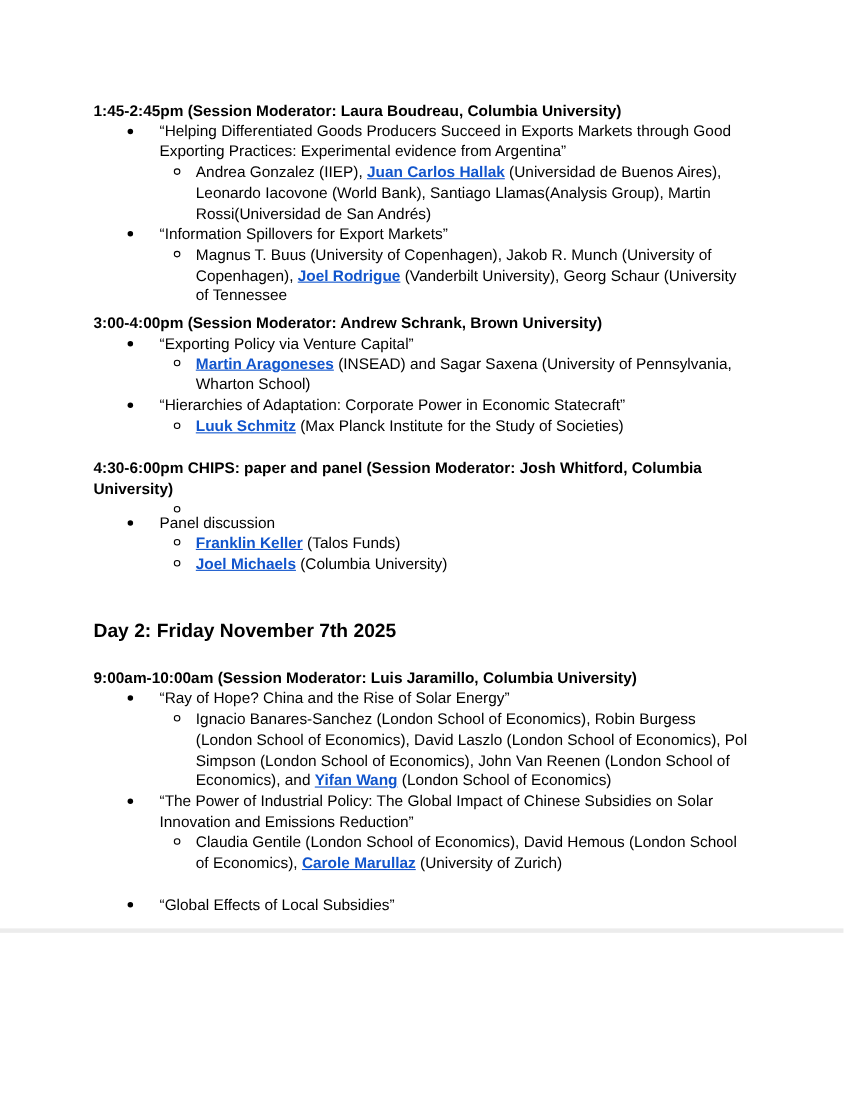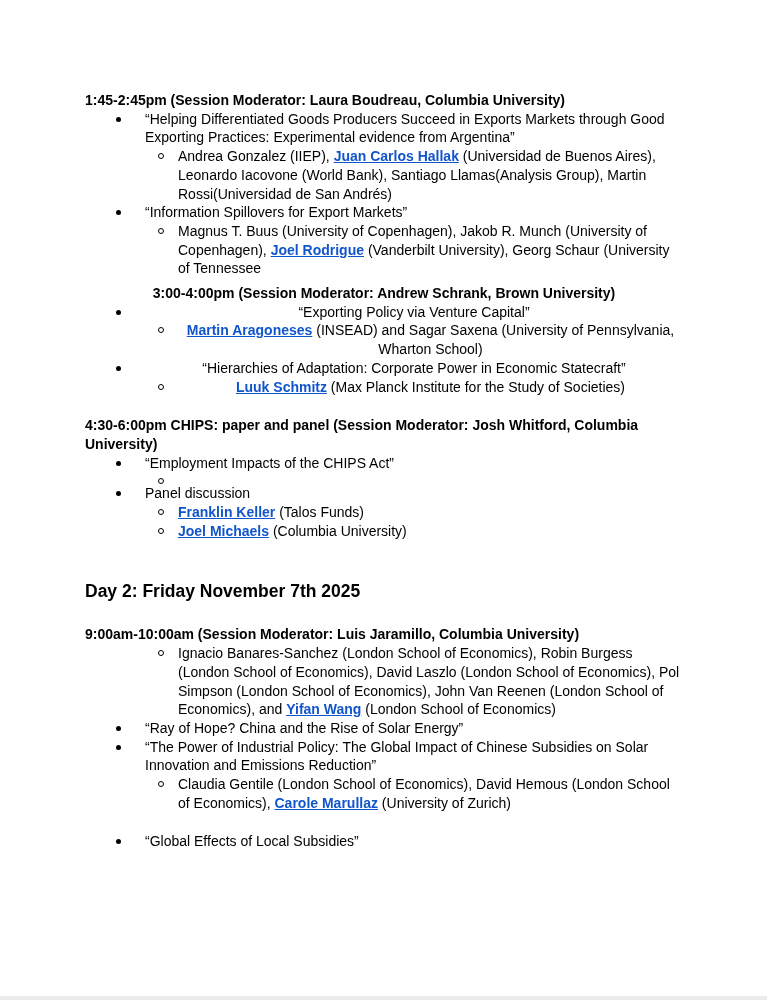--- a/index.html
+++ b/index.html
@@ -5,37 +5,37 @@
   * { margin: 0; padding: 0; box-sizing: border-box; }
   html, body { width: 767px; height: 1000px; overflow: hidden; }
   body {
     background: #ffffff;
     font-family: "Liberation Sans", sans-serif;
     color: #000000;
   }
   .page {
     position: relative;
     width: 767px;
-    height: 1000px;
+    height: 848px;
     background: #ffffff;
     padding: 91px 84px 0 85px;
   }
   .content {
     font-size: 14px;
     line-height: 18.7px;
   }
   .session-heading { font-weight: 700; }
   .day-heading {
     font-size: 17.5px;
     font-weight: 700;
     line-height: 23px;
     margin-top: 40px;
     margin-bottom: 22px;
   }
-  .block.b1 { margin-top: 6px; text-align: center; }
+  .block.b1 { margin-top: 6px; }
   .block.b2 { margin-top: 20px; }
   .block.b5 { margin-top: 19px; }
 
   .li { display: flex; align-items: flex-start; }
   .li .bullet-box { flex: 0 0 19px; }
   .li.l1 { padding-left: 28px; gap: 13px; }
   .li.l2 { padding-left: 70px; }
   .li.l2 .bullet-box { flex-basis: 23px; }
   .li-text { flex: 1; min-width: 0; }
 
@@ -123,26 +123,20 @@
         </div>
         <div class="li l2">
           <span class="bullet-box">
             <i class="circle"></i>
           </span>
           <div class="li-text"><a class="doc-link" href="#">Luuk Schmitz</a><span> (Max Planck Institute for the Study of Societies)</span></div>
         </div>
       </section>
       <section class="block b2">
         <div class="session-heading">4:30-6:00pm CHIPS: paper and panel (Session Moderator: Josh Whitford, Columbia University)</div>
-        <div class="li l1">
-          <span class="bullet-box">
-            <i class="dot"></i>
-          </span>
-          <div class="li-text">“Employment Impacts of the CHIPS Act”</div>
-        </div>
         <div class="li l2">
           <span class="bullet-box">
             <i class="circle"></i>
           </span>
         </div>
         <div class="li l1">
           <span class="bullet-box">
             <i class="dot"></i>
           </span>
           <div class="li-text">Panel discussion</div>
@@ -156,31 +150,31 @@
         <div class="li l2">
           <span class="bullet-box">
             <i class="circle"></i>
           </span>
           <div class="li-text"><a class="doc-link" href="#">Joel Michaels</a><span> (Columbia University)</span></div>
         </div>
       </section>
       <div class="day-heading b3">Day 2: Friday November 7th 2025</div>
       <section class="block b4">
         <div class="session-heading">9:00am-10:00am (Session Moderator: Luis Jaramillo, Columbia University)</div>
+        <div class="li l1">
+          <span class="bullet-box">
+            <i class="dot"></i>
+          </span>
+          <div class="li-text">“Ray of Hope? China and the Rise of Solar Energy”</div>
+        </div>
         <div class="li l2">
           <span class="bullet-box">
             <i class="circle"></i>
           </span>
           <div class="li-text"><span>Ignacio Banares-Sanchez (London School of Economics), Robin Burgess (London School of Economics), David Laszlo (London School of Economics), Pol Simpson (London School of Economics), John Van Reenen (London School of Economics), and </span><a class="doc-link" href="#">Yifan Wang</a><span> (London School of Economics)</span></div>
-        </div>
-        <div class="li l1">
-          <span class="bullet-box">
-            <i class="dot"></i>
-          </span>
-          <div class="li-text">“Ray of Hope? China and the Rise of Solar Energy”</div>
         </div>
         <div class="li l1">
           <span class="bullet-box">
             <i class="dot"></i>
           </span>
           <div class="li-text">“The Power of Industrial Policy: The Global Impact of Chinese Subsidies on Solar Innovation and Emissions Reduction”</div>
         </div>
         <div class="li l2">
           <span class="bullet-box">
             <i class="circle"></i>

